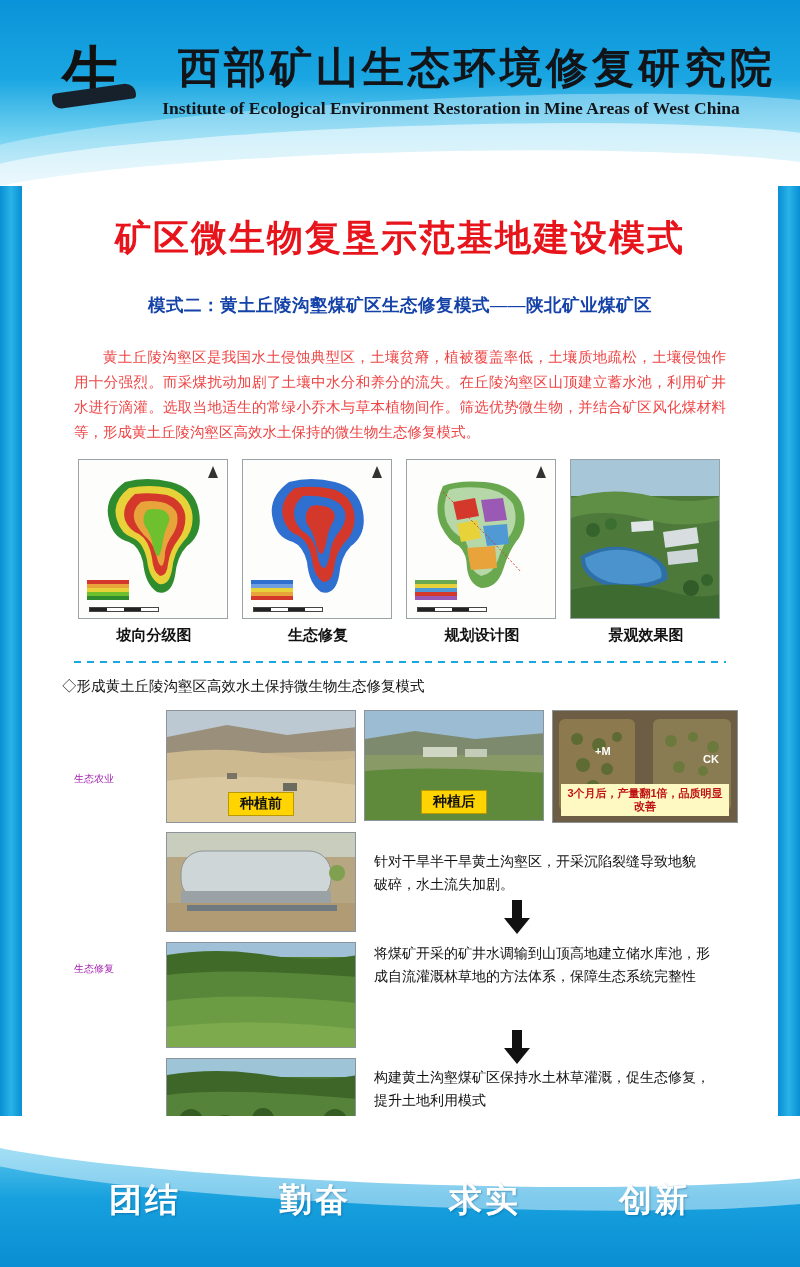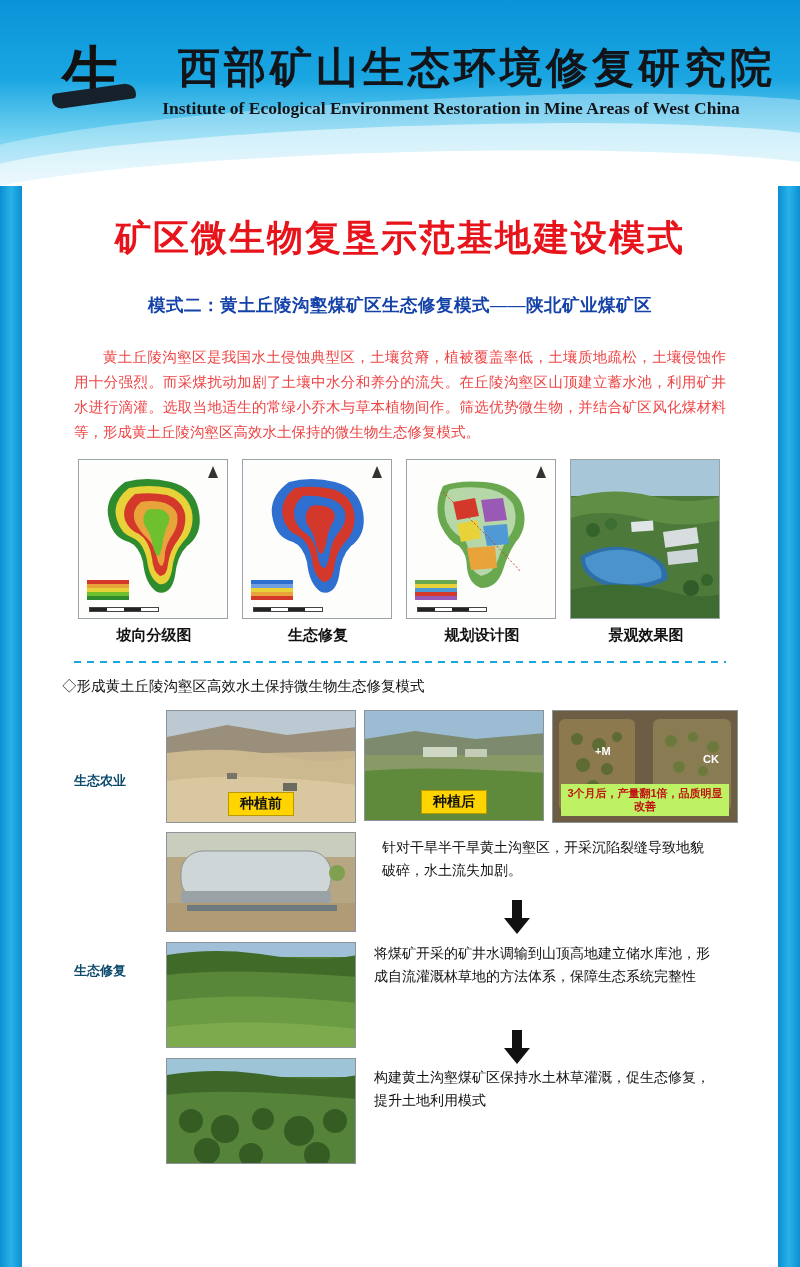--- a/index.html
+++ b/index.html
@@ -180,41 +180,41 @@
 
   
   .photo-section {
     margin: 12px 52px 0 52px;
     position: relative;
   }
   .row-label {
     position: absolute;
     left: 0;
     width: 92px;
-    font-size: 13px;
-    font-weight: bold;
-    color: #0c4a6e;
+    font-size: 10px;
+    font-weight: normal;
+    color: #a21caf;
   }
   .ph {
     position: absolute;
     border: 1px solid #8d9499;
     overflow: hidden;
   }
   .ph .tag {
     position: absolute; left: 50%; transform: translateX(-50%);
     bottom: 6px;
     background: #ffd400;
     color: #111;
     font-size: 14px; font-weight: bold;
     padding: 2px 11px;
     border: 1px solid #b89a00;
   }
   .ph .tag-red {
     position: absolute; left: 8px; right: 8px; bottom: 6px;
-    background: #bef264;
+    background: #fef9c3;
     color: #c01414;
     font-size: 11px; font-weight: bold;
     line-height: 13px;
     padding: 3px 4px;
     text-align: center;
   }
   .flowtext {
     position: absolute;
     font-size: 14px;
     line-height: 23px;
@@ -477,30 +477,40 @@
               <circle cx="96" cy="60" r="11"></circle>
             <circle cx="132" cy="72" r="15"></circle>
               <circle cx="168" cy="62" r="12"></circle>
             <circle cx="40" cy="92" r="13"></circle>
               <circle cx="84" cy="96" r="12"></circle>
               <circle cx="150" cy="96" r="13"></circle>
           </g>
         </svg>
       </div>
 
-      <div class="flowtext" style="left:300px; top:126px; width:330px;margin-left:8px;">针对干旱半干旱黄土沟壑区，开采沉陷裂缝导致地貌破碎，水土流失加剧。</div>
+      <div class="flowtext" style="left:300px; top:140px; width:330px;">针对干旱半干旱黄土沟壑区，开采沉陷裂缝导致地貌破碎，水土流失加剧。</div>
       <div class="arrow-down" style="left:430px; top:190px;">
         <div class="stem"></div>
           <div class="head"></div>
       </div>
       <div class="flowtext" style="left:300px; top:232px; width:340px;">将煤矿开采的矿井水调输到山顶高地建立储水库池，形成自流灌溉林草地的方法体系，保障生态系统完整性</div>
       <div class="arrow-down" style="left:430px; top:320px;">
         <div class="stem"></div>
           <div class="head"></div>
       </div>
       <div class="flowtext" style="left:300px; top:356px; width:340px;">构建黄土沟壑煤矿区保持水土林草灌溉，促生态修复，提升土地利用模式</div>
 
     </div>
 
   </div>
 
+  <div class="footer">
+    <div class="fwave1"></div>
+    <div class="fwave2"></div>
+    <div class="slogans">
+      <div class="slogan">团结</div>
+      <div class="slogan">勤奋</div>
+      <div class="slogan">求实</div>
+      <div class="slogan">创新</div>
+    </div>
+  </div>
 
 </div>
 
 </body></html>

